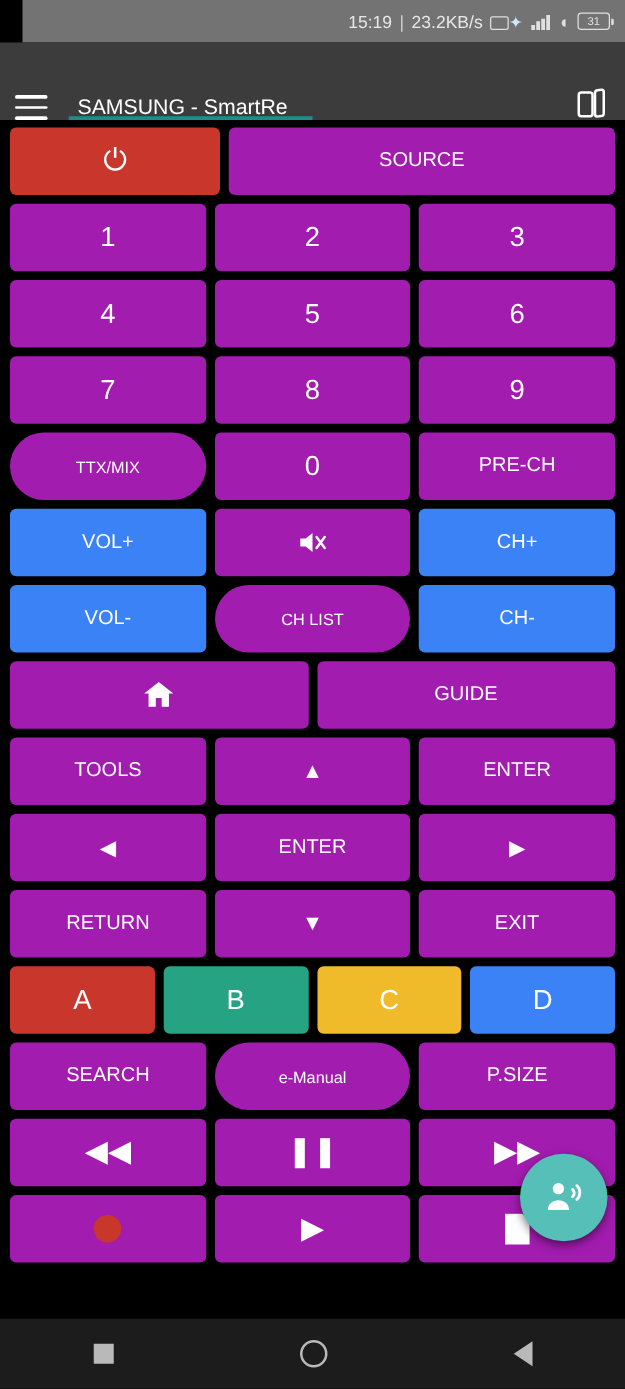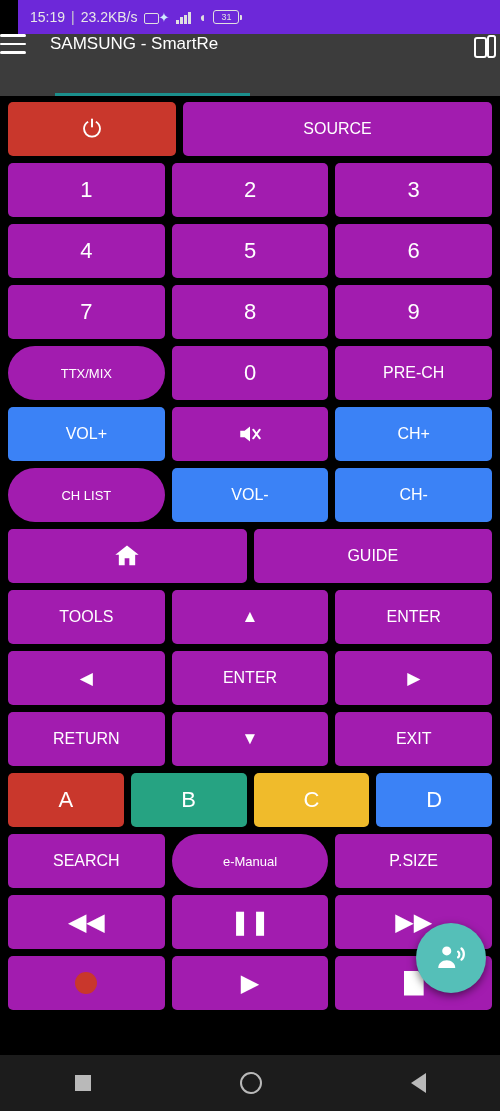--- a/index.html
+++ b/index.html
@@ -5,25 +5,25 @@
   * { box-sizing: border-box; margin: 0; padding: 0; }
   html, body {
     width: 500px; height: 1111px;
     background: #000;
     font-family: "Liberation Sans", sans-serif;
     overflow: hidden;
   }
   
   .statusbar {
     height: 34px;
-    background: #6d28d9;
+    background: #737373;
     color: #e8e8e8;
     display: flex;
     align-items: center;
-    justify-content: flex-start;
+    justify-content: flex-end;
     padding: 0 12px;
     font-size: 14px;
     margin-left: 18px;
   }
   .sb-left { display: flex; align-items: center; gap: 6px; font-size: 14px; }
   .sb-right { display: flex; align-items: center; gap: 7px; }
   .sb-sep { color: #cfcfcf; }
   .icon-monitor {
     width: 15px; height: 11px; border: 1.6px solid #e0e0e0; border-radius: 2px;
     display: inline-block; position: relative; top: 1px;
@@ -39,21 +39,21 @@
     font-size: 9px; color: #e0e0e0; padding: 1px 4px 1px 4px;
     position: relative; min-width: 26px; text-align: center;
   }
   .batt::after {
     content: ""; position: absolute; right: -4px; top: 4px;
     width: 2px; height: 5px; background: #e0e0e0; border-radius: 0 1px 1px 0;
   }
   
   .appbar {
     height: 62px; background: #3c3c3c;
-    display: flex; align-items: flex-start; padding: 0 0;
+    display: flex; align-items: flex-end; padding: 0 12px;
     position: relative;
   }
   .hamburger { width: 26px; height: 20px; display: flex; flex-direction: column; justify-content: space-between; cursor: pointer; }
   .hamburger span { display: block; height: 2.6px; background: #fff; border-radius: 2px; }
   .app-title {
     color: #fff; font-size: 17px; margin-left: 24px;
     white-space: nowrap; overflow: hidden; max-width: 250px;
   }
   .cards-icon {
     margin-left: auto; width: 26px; height: 26px; position: relative;
@@ -213,25 +213,25 @@
           <svg width="30" height="26" viewBox="0 0 24 24" fill="#ffffff">
             <path d="M3 9v6h4l5 4V5L7 9H3z"></path>
             <path d="M15 8l6 8M21 8l-6 8" stroke="#ffffff" stroke-width="1.8" stroke-linecap="round" fill="none"></path>
           </svg>
         </div>
         <div class="btn blue med">
           <span>CH+</span>
         </div>
       </div>
       <div class="row">
+        <div class="btn blue med">
+          <span>VOL-</span>
+        </div>
         <div class="btn small">
           <span>CH LIST</span>
-        </div>
-        <div class="btn blue med">
-          <span>VOL-</span>
         </div>
         <div class="btn blue med">
           <span>CH-</span>
         </div>
       </div>
       <div class="row">
         <div class="btn">
           <svg width="30" height="28" viewBox="0 0 24 24" fill="#ffffff">
             <path d="M12 3L2 11h3v9h5v-6h4v6h5v-9h3z"></path>
           </svg>

